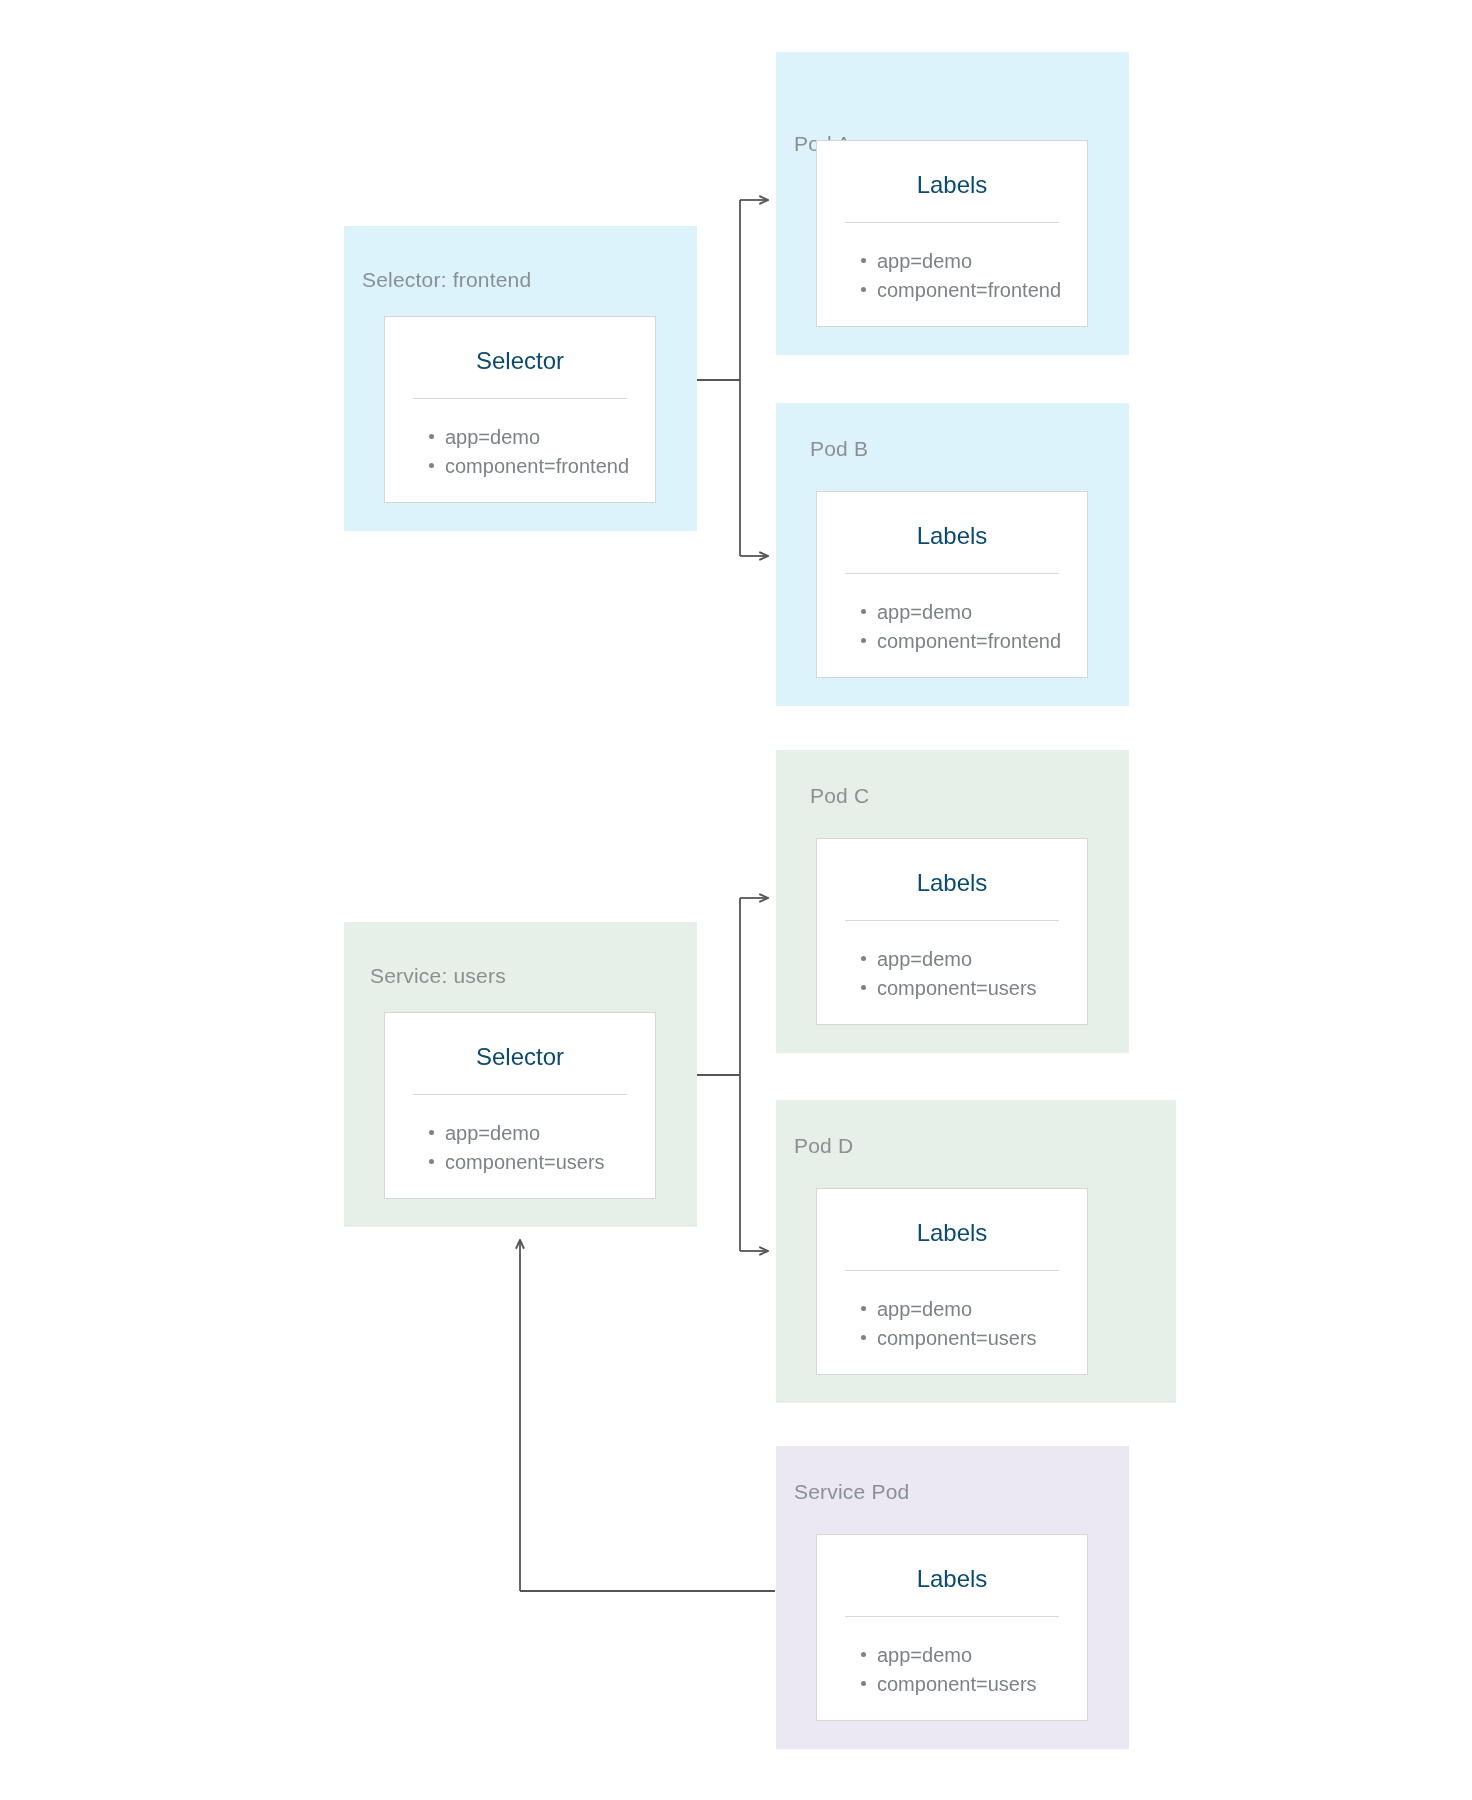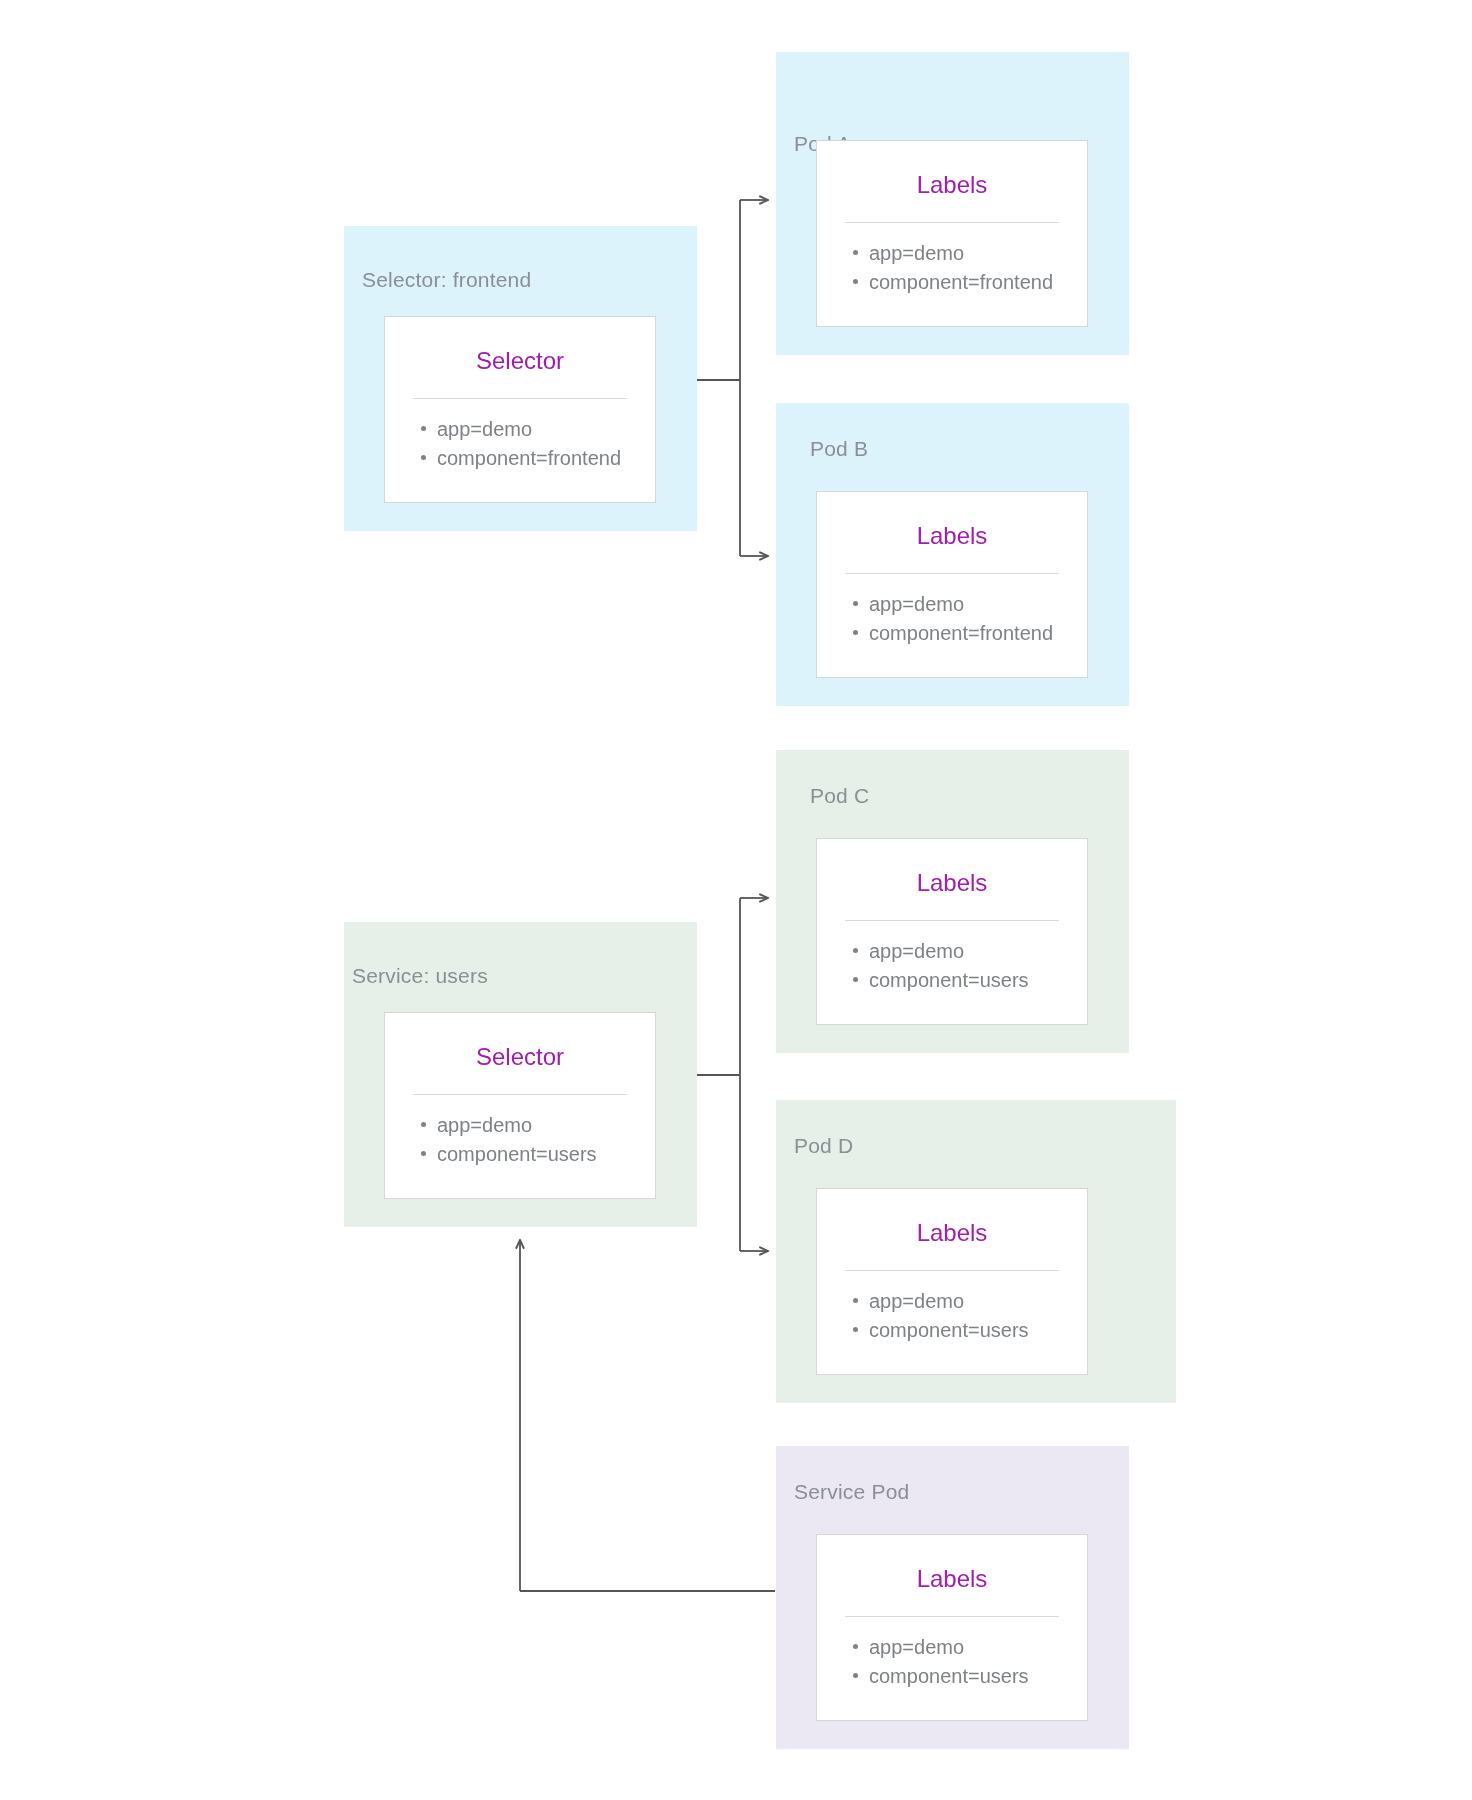--- a/index.html
+++ b/index.html
@@ -38,33 +38,33 @@
     position: absolute;
     box-sizing: border-box;
     background: #ffffff;
     border: 1px solid #d6d6d6;
     display: flex;
     flex-direction: column;
   }
   .card-title {
     text-align: center;
     font-size: 24px;
-    color: #a21caf;
+    color: #0c4a6e;
     padding-top: 30px;
     padding-bottom: 4px;
     line-height: 1.2;
   }
   .card-rule {
     height: 1px;
     background: #d8d8d8;
     margin: 18px 28px 0 28px;
   }
   .card-list {
     list-style: none;
-    margin: 0;
+    margin: 8px;
     padding: 16px 0 0 52px;
   }
   .card-list li {
     position: relative;
     font-size: 20px;
     color: #7d8287;
     line-height: 1.45;
     white-space: nowrap;
   }
   .card-list li::before {
@@ -152,21 +152,21 @@
       <div class="card-title">Labels</div>
       <div class="card-rule"></div>
       <ul class="card-list">
         <li>app=demo</li>
         <li>component=frontend</li>
       </ul>
     </div>
   </div>
 
   <div class="group" style="left:344px; top:922px; width:353px; height:305px; background:#e7efe9;">
-    <div class="group-title" style="left:8px; top:42px;">Service: users</div>
+    <div class="group-title" style="left:26px; top:42px;">Service: users</div>
     <div class="card" style="left:40px; top:90px; width:272px; height:187px;">
       <div class="card-title">Selector</div>
       <div class="card-rule"></div>
       <ul class="card-list">
         <li>app=demo</li>
         <li>component=users</li>
       </ul>
     </div>
   </div>
 

